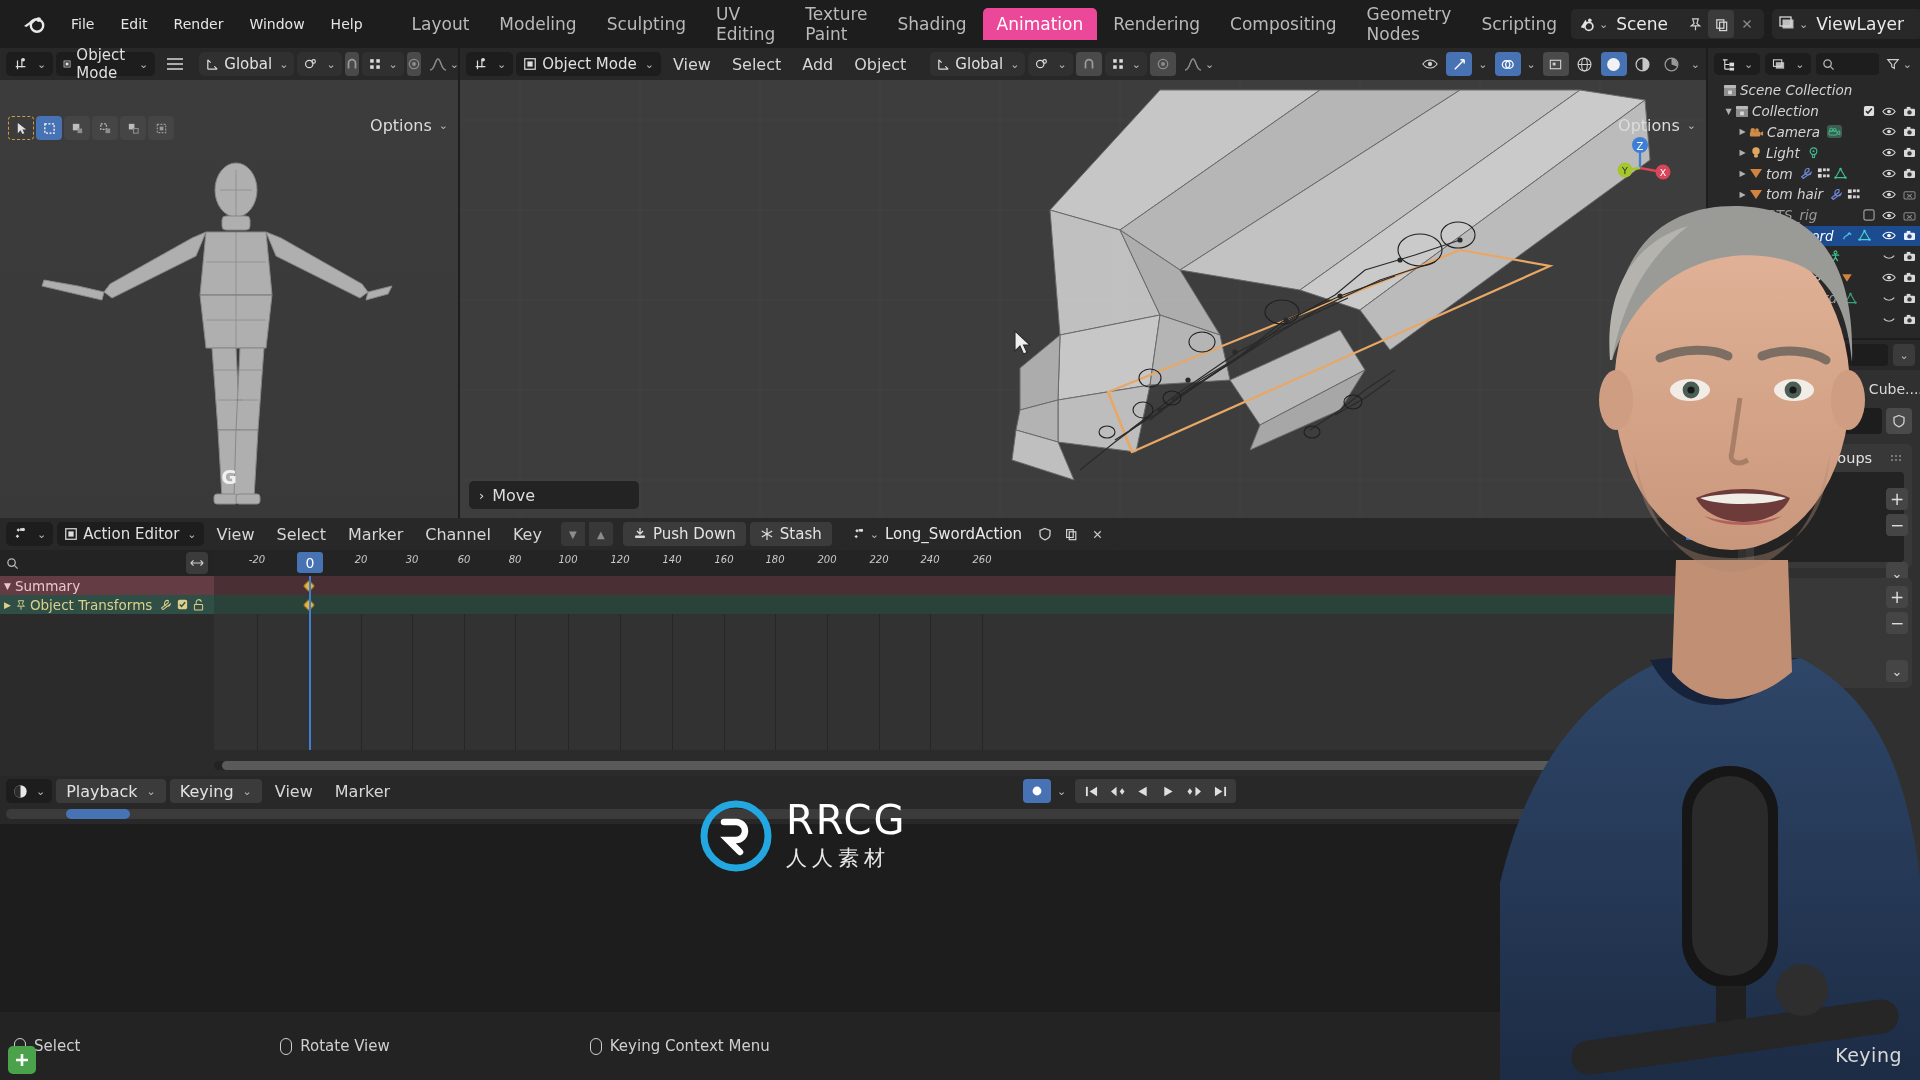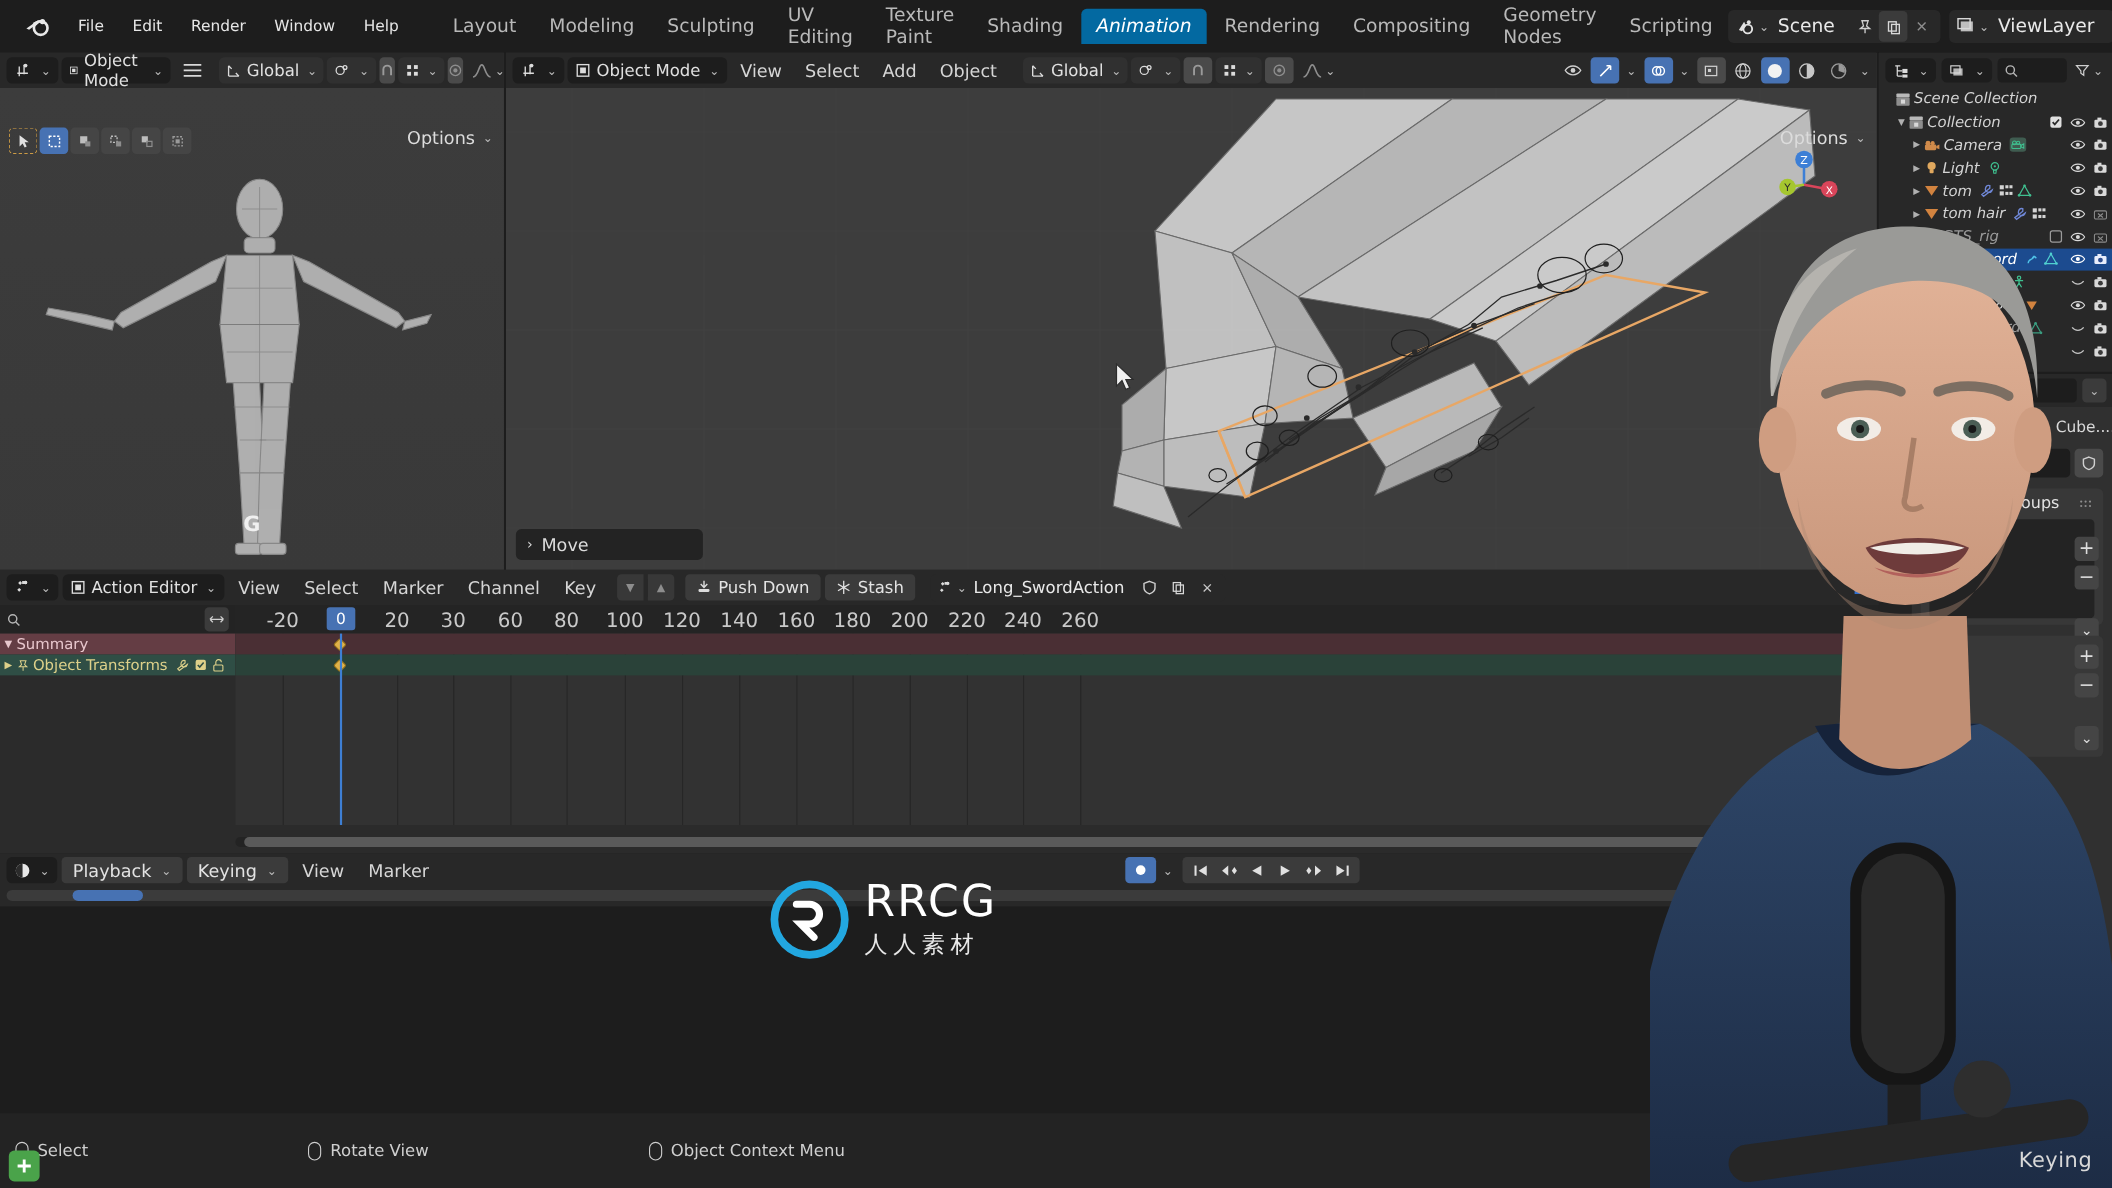--- a/index.html
+++ b/index.html
@@ -12,21 +12,21 @@
         padding:4px 10px; display:inline-flex; align-items:center; gap:6px; }
   .flat{ background:transparent; }
 
   
   #topbar{ position:absolute; left:0; top:0; width:1920px; height:48px;
            background:#1d1d1d; display:flex; align-items:center; padding:0 8px; }
   .blender-logo{ width:28px; height:28px; margin:0 10px 0 12px; }
   .tb-menu{ color:#e6e6e6; font-size:14px; padding:3px 13px; border-radius:4px; }
   .tb-tabs{ display:flex; align-items:center; margin-left:22px; gap:2px; }
   .tb-tab{ color:#b9b9b9; font-size:17px; padding:6px 14px; border-radius:5px 5px 0 0;}
-  .tb-tab.active{ background:#0369a1; color:#ffffff;font-style:italic; }
+  .tb-tab.active{ background:#ec4899; color:#ffffff; }
   .tb-right{ margin-left:auto; display:flex; align-items:center; gap:2px; padding-right:6px;}
   .datablock{ display:flex; align-items:center; background:#282828; border-radius:5px;
               height:30px; padding:0 4px 0 6px; }
   .datablock .nm{ color:#e9e9e9; font-size:17px; padding:0 14px 0 8px; }
   .sqbtn{ width:26px; height:28px; display:flex; align-items:center; justify-content:center;
           border-radius:4px; }
   .sqbtn.on{ background:#3b3b3b; }
 
   
   .editor{ position:absolute; background:#303030; }
@@ -98,21 +98,21 @@
             justify-content:center; color:#ddd; font-size:17px;}
 
   
   #dope{ left:0; top:518px; width:1708px; height:258px; background:#2b2b2b;}
   #dope .ds-hdr{ height:32px; background:#282828; display:flex; align-items:center;
                  padding:0 6px; gap:4px;}
   .ds-search{ position:absolute; left:0; top:32px; width:214px; height:26px;
               background:#232323; display:flex; align-items:center; padding:0 6px; gap:4px;}
   .ds-ruler{ position:absolute; left:214px; top:32px; right:0; height:26px;
              background:#242424; }
-  .tick{ position:absolute; top:4px; color:#c9c9c9; font-size:18px; transform:translateX(-50%);}
+  .tick{ position:absolute; top:4px; color:#c9c9c9; font-size:10px; transform:translateX(-50%);font-style:italic;}
   .chan-col{ position:absolute; left:0; top:58px; width:214px; bottom:26px; background:#2b2b2b;}
   .chan{ height:19px; display:flex; align-items:center; padding-left:4px; font-size:13.5px;}
   .chan.sum{ background:#643d44; color:#e8c7cd;}
   .chan.obj{ background:#2f4e45; color:#ddd08a;}
   .keys-area{ position:absolute; left:214px; top:58px; right:0; bottom:26px;
               background:#323232;}
   .krow{ position:absolute; left:0; right:0; height:19px;}
   .krow.sum{ background:#4a2f34;}
   .krow.obj{ background:#2a4239;}
   .key{ position:absolute; width:9px; height:9px; background:#e0b248; border:1px solid #8f6c18;
@@ -1430,21 +1430,21 @@
     <span class="st-item">
       <span class="mouse-ico"></span>
       <span>Select</span>
     </span>
     <span class="st-item">
       <span class="mouse-ico"></span>
       <span>Rotate View</span>
     </span>
     <span class="st-item">
       <span class="mouse-ico"></span>
-      <span>Object Context Menu</span>
+      <span>Keying Context Menu</span>
     </span>
   </div>
 
   <div id="cam">
     <svg width="420" height="1020" viewBox="0 0 420 1020">
       <defs>
         <linearGradient id="shirt" x1="0" y1="0" x2="0" y2="1">
           <stop offset="0" stop-color="#2e4668"></stop>
             <stop offset="1" stop-color="#1d2c45"></stop>
         </linearGradient>

